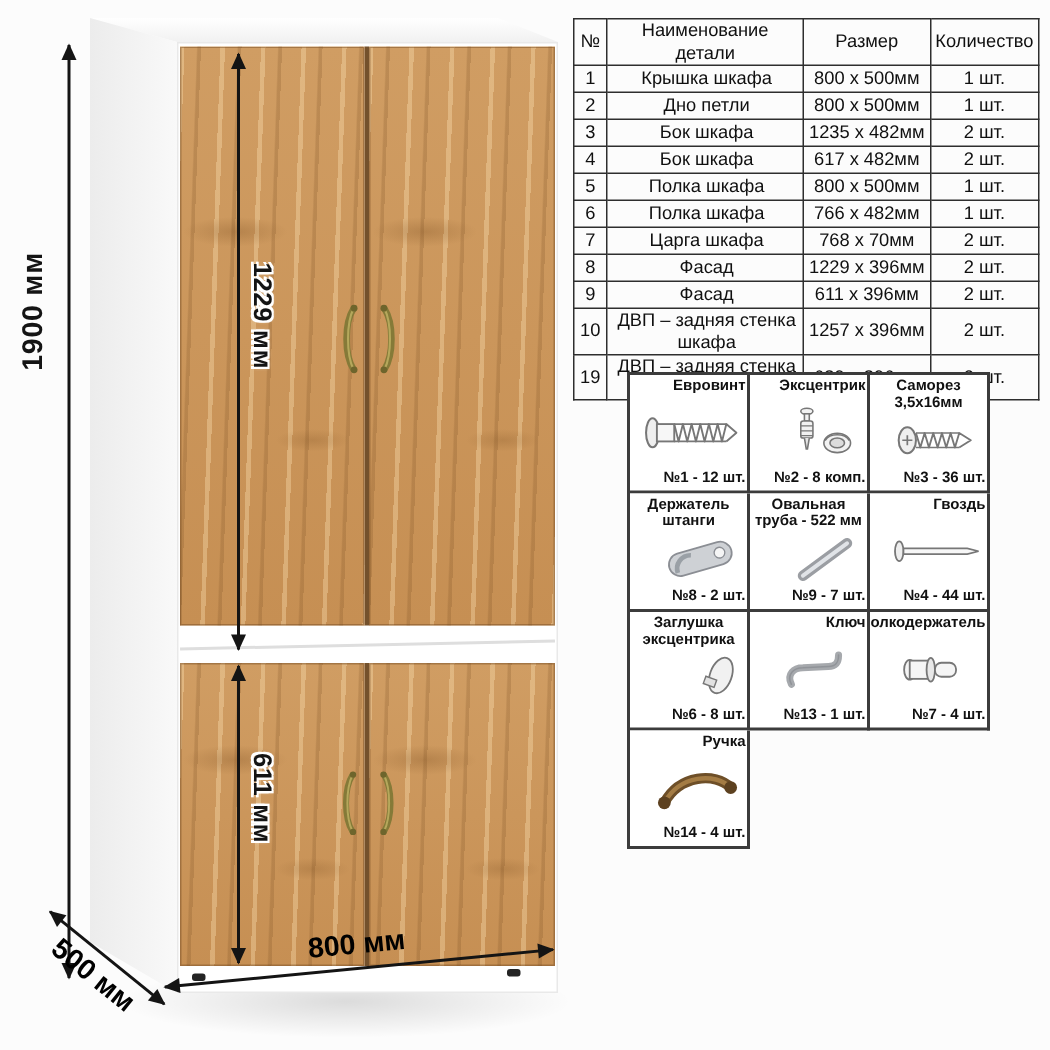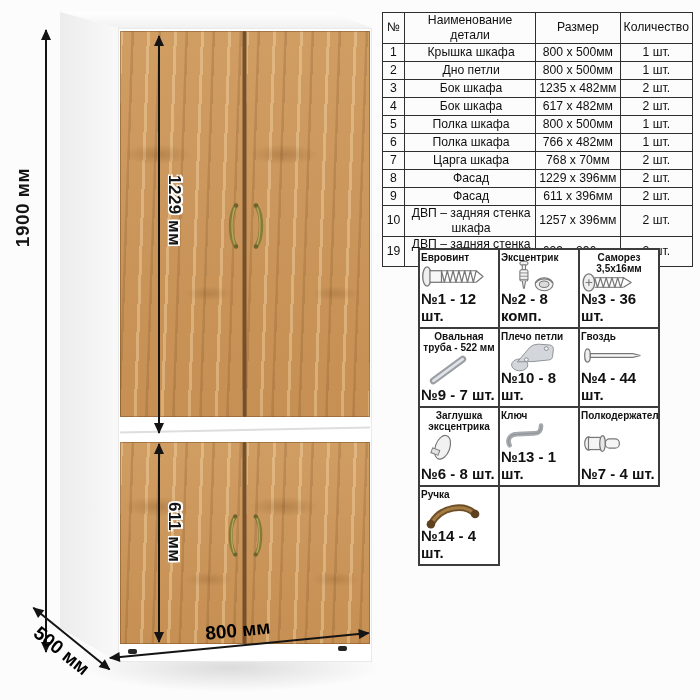--- a/index.html
+++ b/index.html
@@ -68,26 +68,26 @@
     height:17px;line-height:1.22;}
   #parts-table th{font-weight:normal;text-align:center;}
   #parts-table td{text-align:center;}
   #parts-table td.cell-name{text-align:center;padding-left:5px;}
 
   
   #hw-grid{position:absolute;left:418px;top:248px;display:grid;
     grid-template-columns:repeat(3,80px);grid-auto-rows:79px;
     border-top:2px solid #3c3c3c;border-left:2px solid #3c3c3c;background:transparent;}
   .hw-cell{border-right:2px solid #3c3c3c;border-bottom:2px solid #3c3c3c;
-    background:#fff;display:flex;flex-direction:column;align-items:flex-start;
+    background:#fff;display:flex;flex-direction:column;align-items:flex-end;
     padding:2px 1px;box-sizing:border-box;overflow:hidden;}
   .hw-name{font-weight:bold;font-size:10px;line-height:1.12;text-align:center;color:#111;}
   .hw-icon{flex:1;display:flex;align-items:center;justify-content:center;min-height:0;}
   .hw-icon svg{max-width:72px;max-height:34px;}
-  .hw-count{font-weight:bold;font-size:15px;color:#111;padding-bottom:1px;}
+  .hw-count{font-weight:bold;font-size:10px;color:#111;padding-bottom:1px;}
 </style>
 </head>
 <body>
 
 <div id="scene">
 
   <div class="shadow"></div>
   <div class="top-face"></div>
   <div class="side-face"></div>
 
@@ -279,42 +279,41 @@
             <ellipse cx="8" cy="13" rx="6" ry="9" fill="#efefef" stroke="#777" stroke-width="1.4"></ellipse>
             <path d="M4.5 13 h7 M8 9.5 v7" stroke="#777" stroke-width="1.2"></path>
             <path d="M14 8 L17 18 L20 8 L23 18 L26 8 L29 18 L32 8 L35 18 L38 8 L41 18 L44 8 L52 13 L44 18" fill="#fff" stroke="#777" stroke-width="1.3" stroke-linejoin="round"></path>
             <line x1="14" y1="8" x2="44" y2="8" stroke="#777" stroke-width="1.1"></line>
             <line x1="14" y1="18" x2="44" y2="18" stroke="#777" stroke-width="1.1"></line>
           </svg>
         </div>
         <div class="hw-count">№3 - 36 шт.</div>
       </div>
       <div class="hw-cell">
+        <div class="hw-name">Держатель штанги</div>
+        <div class="hw-icon">
+          <svg viewBox="0 0 64 38" width="60" height="35">
+            <g transform="rotate(-16 32 19)">
+              <rect x="8" y="10" width="48" height="17" rx="8.5" fill="#ced1d5" stroke="#8b8e94" stroke-width="1.3"></rect>
+              <circle cx="47" cy="18" r="4" fill="#f5f5f5" stroke="#8b8e94"></circle>
+              <path d="M13 24 a10 10 0 0 1 13 -10" fill="none" stroke="#9aa0a6" stroke-width="3.5"></path>
+            </g>
+          </svg>
+        </div>
+        <div class="hw-count">№8 - 2 шт.</div>
+      </div>
+      <div class="hw-cell">
         <div class="hw-name">Овальная труба - 522 мм</div>
         <div class="hw-icon">
           <svg viewBox="0 0 60 44" width="54" height="40">
             <line x1="11" y1="36" x2="49" y2="8" stroke="#9b9ea3" stroke-width="9" stroke-linecap="round"></line>
             <line x1="11" y1="36" x2="49" y2="8" stroke="#e0e3e7" stroke-width="3.5" stroke-linecap="round"></line>
           </svg>
         </div>
         <div class="hw-count">№9 - 7 шт.</div>
-      </div>
-      <div class="hw-cell">
-        <div class="hw-name">Плечо петли</div>
-        <div class="hw-icon">
-          <svg viewBox="0 0 70 46" width="64" height="42">
-            <g fill="#d3d6da" stroke="#85888e" stroke-width="1.2">
-              <ellipse cx="17" cy="35" rx="11" ry="8"></ellipse>
-              <path d="M14 31 L30 12 q4 -5 12 -5 l15 1 q6 .5 5.5 6.5 l-1 9 q-.5 5 -6.5 5 l-20 2 z"></path>
-              <circle cx="53" cy="13" r="2.6" fill="#f2f2f2"></circle>
-              <circle cx="26" cy="28" r="2.6" fill="#f2f2f2"></circle>
-            </g>
-          </svg>
-        </div>
-        <div class="hw-count">№10 - 8 шт.</div>
       </div>
       <div class="hw-cell">
         <div class="hw-name">Гвоздь</div>
         <div class="hw-icon">
           <svg viewBox="0 0 66 18" width="64" height="17">
             <ellipse cx="6" cy="9" rx="3" ry="7" fill="#eee" stroke="#777" stroke-width="1.3"></ellipse>
             <path d="M9 7 h45 l8 2 l-8 2 h-45 z" fill="#f7f7f7" stroke="#777" stroke-width="1.2"></path>
           </svg>
         </div>
         <div class="hw-count">№4 - 44 шт.</div>

